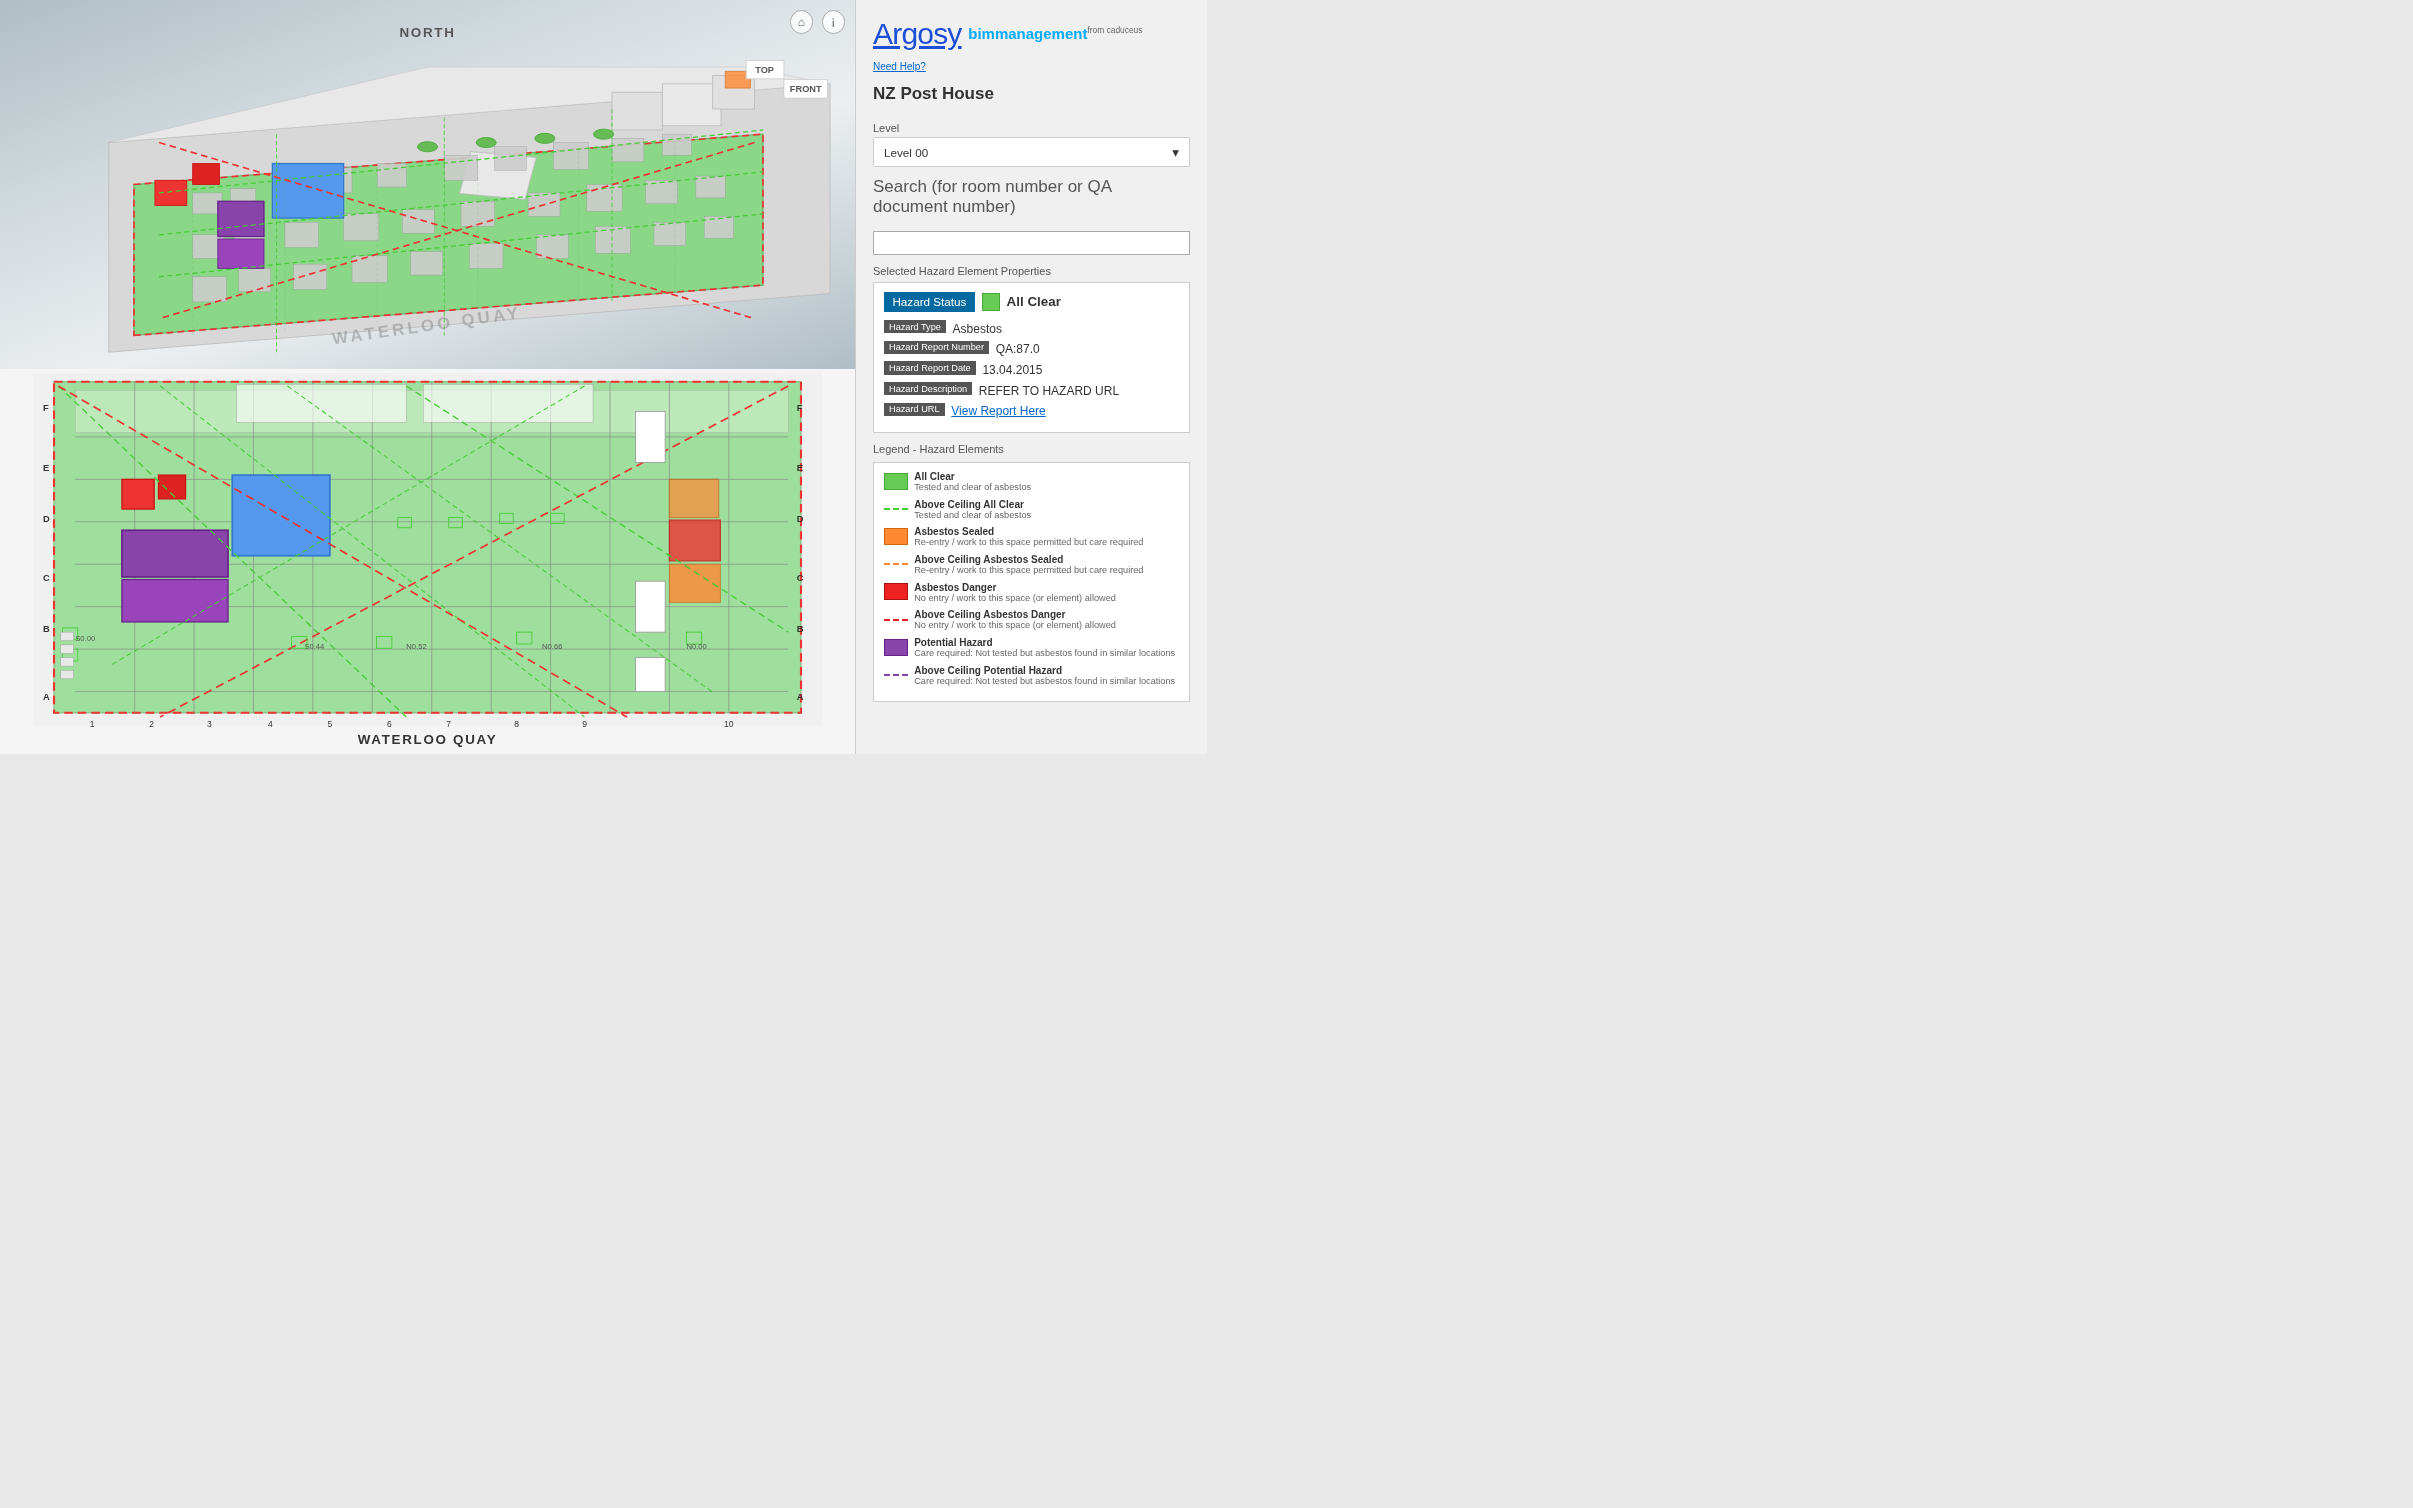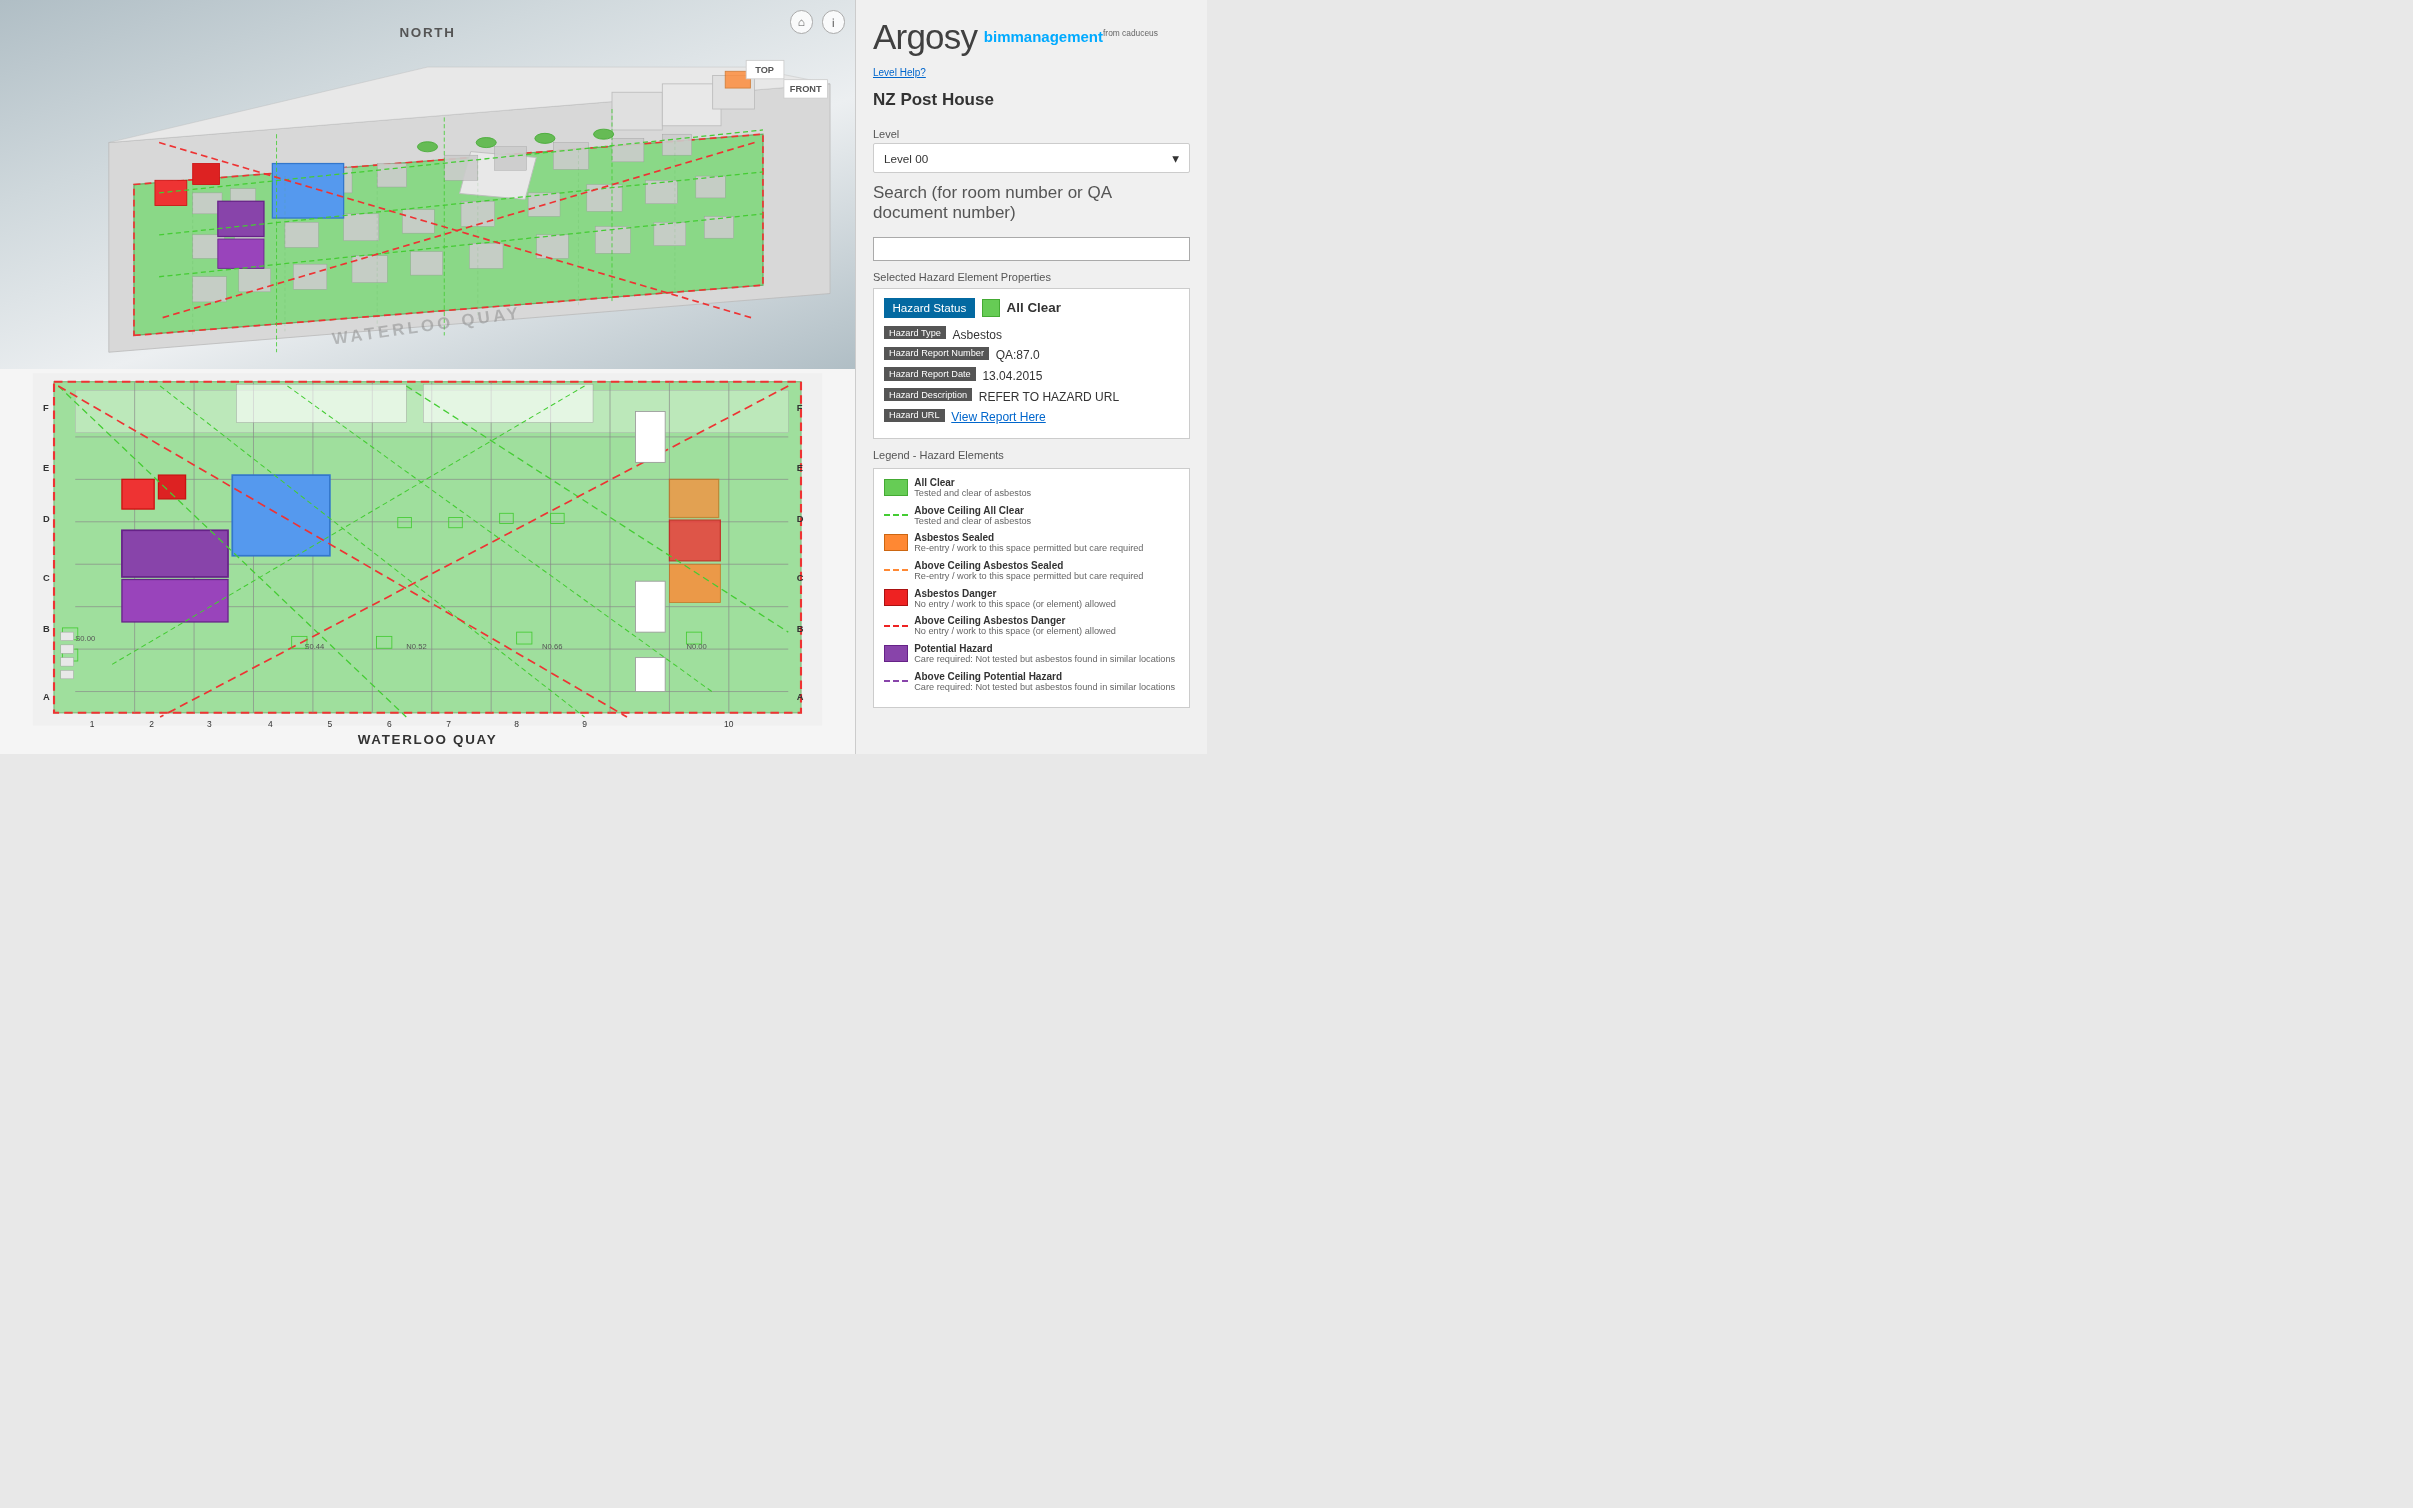--- a/index.html
+++ b/index.html
@@ -52,24 +52,25 @@
 
     
     #logo-area {
       display: flex;
       align-items: center;
       gap: 6.7px;
       margin-bottom: 3.4px;
     }
 
     #logo-argosy {
-      font-size: 35px;
+      font-size: 30px;
       font-weight: 300;
-      color: #404040;
+      color: #1d4ed8;
       letter-spacing: -0.8px;
+      text-decoration: underline;
     }
 
     #logo-bim {
       display: flex;
       line-height: 1.1;
       justify-content: flex-end;
     }
 
     #bim-text {
       font-size: 15px;
@@ -585,21 +586,21 @@
 <div id="right-panel">
 
   <div id="logo-area">
     <span id="logo-argosy">Argosy</span>
     <div id="logo-bim">
       <span id="bim-text">bimmanagement</span>
       <span id="from-text">from caduceus</span>
     </div>
   </div>
 
-  <div id="need-help">Level Help?</div>
+  <div id="need-help">Need Help?</div>
   <div id="building-name">NZ Post House</div>
 
   <div id="level-section">
     <label>Level</label>
     <div id="level-dropdown">
       <span>Level 00</span>
       <span style="font-size:13.4px;">▾</span>
     </div>
   </div>
 

